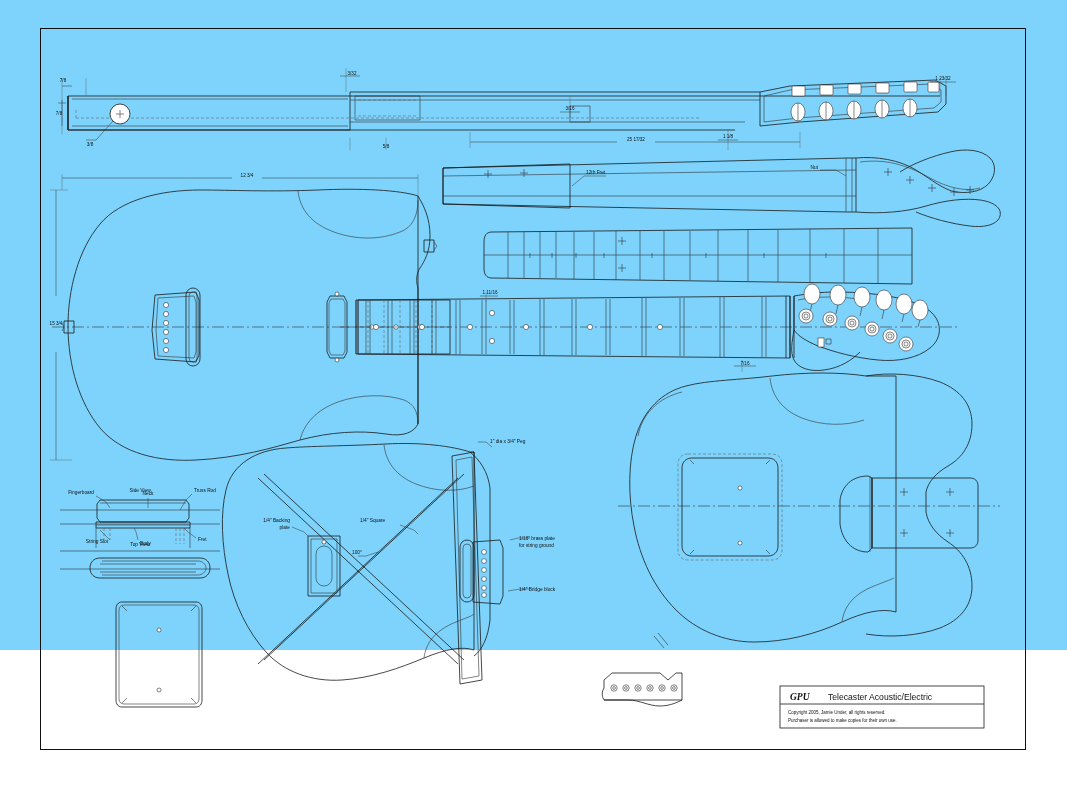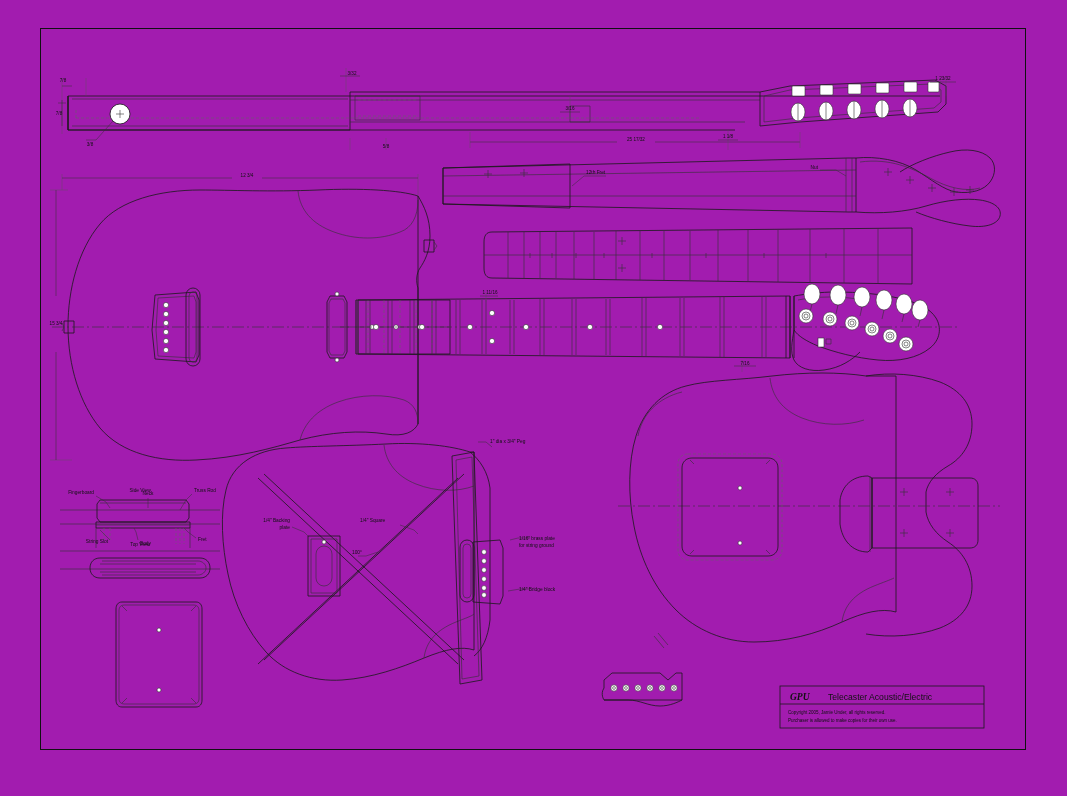--- a/index.html
+++ b/index.html
@@ -1,17 +1,17 @@
 <!DOCTYPE html>
 <html><head>
 <meta charset="utf-8">
 <style>
   html,body{margin:0;padding:0;background:#ffffff;}
   body{width:1067px;height:800px;overflow:hidden;font-family:"Liberation Sans",sans-serif;}
-  #sheet{position:relative;width:1067px;height:796px;background:#a21caf;}
+  #sheet{position:relative;width:1067px;height:650px;background:#7dd3fc;}
   #border{position:absolute;left:40px;top:28px;width:986px;height:722px;border:1px solid #111;box-sizing:border-box;}
   svg{position:absolute;left:0;top:0;width:1067px;height:800px;}
   .ln{fill:none;stroke:#1a1a1a;stroke-width:0.8;}
   .thin{fill:none;stroke:#333;stroke-width:0.6;}
   .cl{fill:none;stroke:#333;stroke-width:0.6;stroke-dasharray:12 3 2 3;}
   .hid{fill:none;stroke:#666;stroke-width:0.6;stroke-dasharray:3 2;}
   .fillw{fill:#ffffff;stroke:#1a1a1a;stroke-width:0.8;}
   .fillw2{fill:#ffffff;stroke:#333;stroke-width:0.6;}
   .txt{font-family:"Liberation Sans",sans-serif;fill:#111;}
   .dimtxt{font-size:4.6px;}

